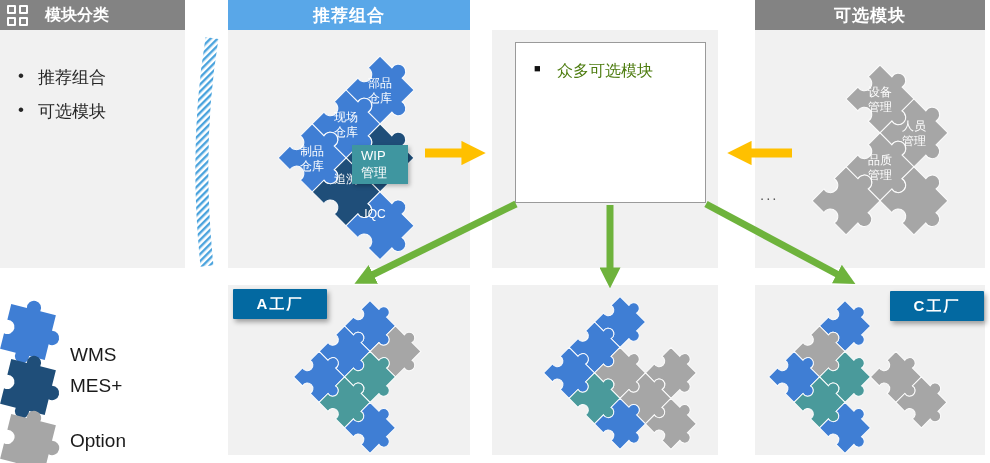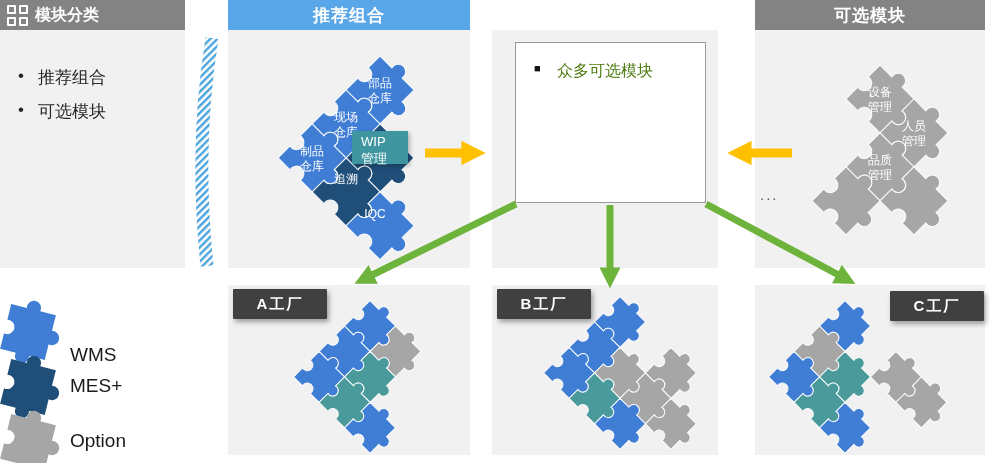--- a/index.html
+++ b/index.html
@@ -6,47 +6,47 @@
   body { background:#ffffff; font-family:"Liberation Sans", sans-serif; }
   .stage { position:relative; width:990px; height:463px; background:#ffffff; overflow:hidden; }
 
   
   .hdr { position:absolute; top:0; height:30px; display:flex; align-items:center; justify-content:center;
          color:#ffffff; font-size:17px; font-weight:600; letter-spacing:1px; z-index:1; }
   .hdr-gray { background:#838383; }
   .hdr-blue { background:#59a7e8; }
 
   .left-hdr { position:absolute; left:0; top:0; width:185px; height:30px; background:#838383;
-              display:flex; align-items:center; gap:7px; padding-left:7px; color:#fff;
+              display:flex; align-items:center; gap:17px; padding-left:7px; color:#fff;
               font-size:16px; font-weight:600; z-index:1; }
   .grid-icon { display:grid; grid-template-columns:9px 9px; grid-template-rows:9px 9px; gap:3px; }
   .grid-icon span { border:2px solid #ffffff; border-radius:1px; }
 
   .panel { position:absolute; background:#f1f1f1; z-index:0; }
 
   .left-bullets { position:absolute; left:14px; top:66px; z-index:1; }
   .lbullet { position:relative; padding-left:24px; font-size:17px; color:#262626; margin-bottom:11px; }
   .lbullet::before { content:"•"; position:absolute; left:4px; top:0; color:#262626; }
 
   
   .sel-box { position:absolute; left:515px; top:42px; width:191px; height:161px;
              background:#ffffff; border:1.5px solid #9a9a9a; z-index:1; padding:18px 0 0 18px; }
   .sbullet { position:relative; padding-left:23px; font-size:16px; color:#4d7c0f; margin-bottom:12px; }
   .sbullet::before { content:"■"; position:absolute; left:0; top:1px; font-size:11px; color:#111111; }
 
   
   #overlay { position:absolute; left:0; top:0; z-index:2; pointer-events:none; }
 
   
-  .wip-box { position:absolute; left:352px; top:131px; width:56px; height:33px; background:#3f96a0;
+  .wip-box { position:absolute; left:352px; top:145px; width:56px; height:39px; background:#3f96a0;
              color:#ffffff; font-size:13px; line-height:17px; padding:2px 0 0 9px;
              white-space:pre-line; z-index:3; box-shadow:2px 2px 4px rgba(0,0,0,0.25); }
 
   
-  .badge { position:absolute; width:94px; height:30px; background:#404040; color:#ffffff;
+  .badge { position:absolute; width:94px; height:30px; background:#0369a1; color:#ffffff;
            font-size:15px; font-weight:bold; letter-spacing:2px; display:flex; align-items:center;
            justify-content:center; z-index:3; box-shadow:2px 3px 5px rgba(0,0,0,0.35); border-radius:1px; }
 
   .ellipsis { position:absolute; left:760px; top:186px; color:#595959; font-size:15px;
               letter-spacing:2px; z-index:1; }
 
   .legend-label { position:absolute; left:70px; color:#1a1a1a; font-size:19px; z-index:1; }
 </style>
 </head>
 <body>
@@ -79,21 +79,20 @@
     <div class="sbullet">众多可选模块</div>
   </div>
 
   <div class="ellipsis">...</div>
 
   <div class="panel" style="left:228px;top:285px;width:242px;height:170px;"></div>
   <div class="panel" style="left:492px;top:285px;width:226px;height:170px;"></div>
   <div class="panel" style="left:755px;top:285px;width:230px;height:170px;"></div>
 
   <div class="badge" style="left:233px;top:289px;">A工厂</div>
-  <div class="badge" style="left:497px;top:289px;">B工厂</div>
   <div class="badge" style="left:890px;top:291px;">C工厂</div>
 
   <div class="wip-box">WIP
 管理</div>
 
   <div class="legend-label" style="top:332px;margin-top:12px;">WMS</div>
   <div class="legend-label" style="top:375px;">MES+</div>
   <div class="legend-label" style="top:430px;">Option</div>
 
   <svg id="overlay" width="990" height="463" viewBox="0 0 990 463">

